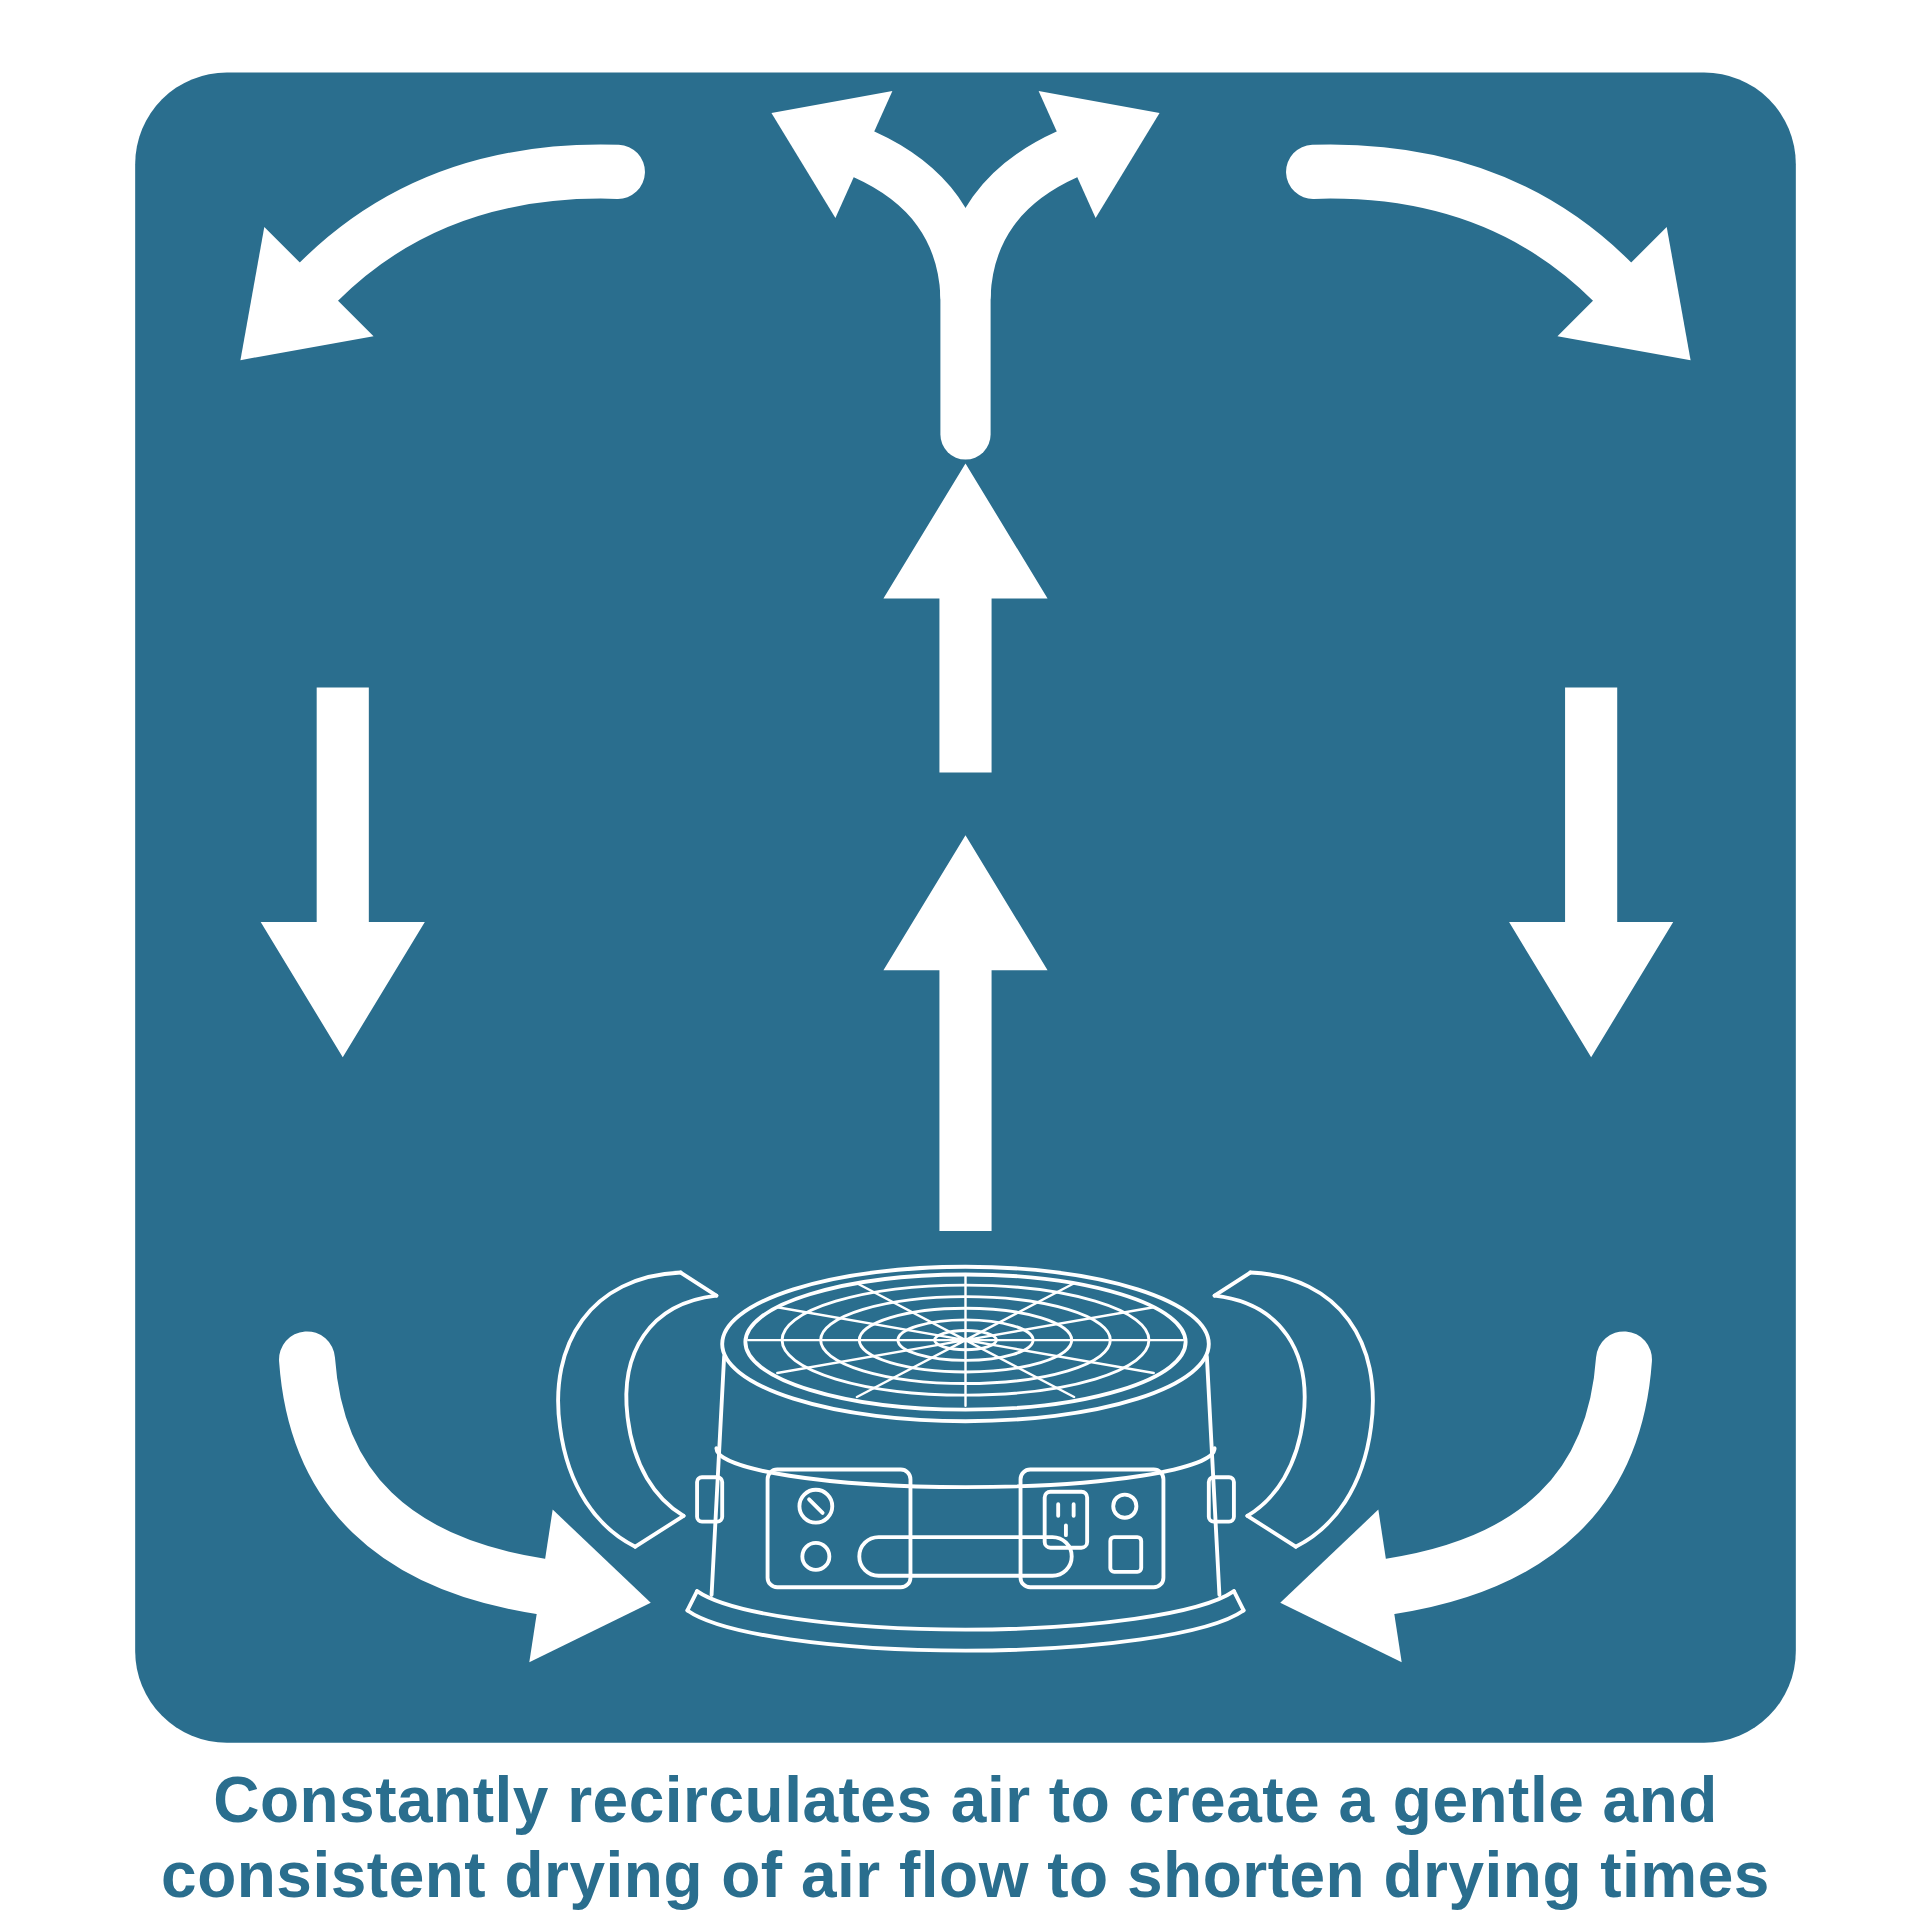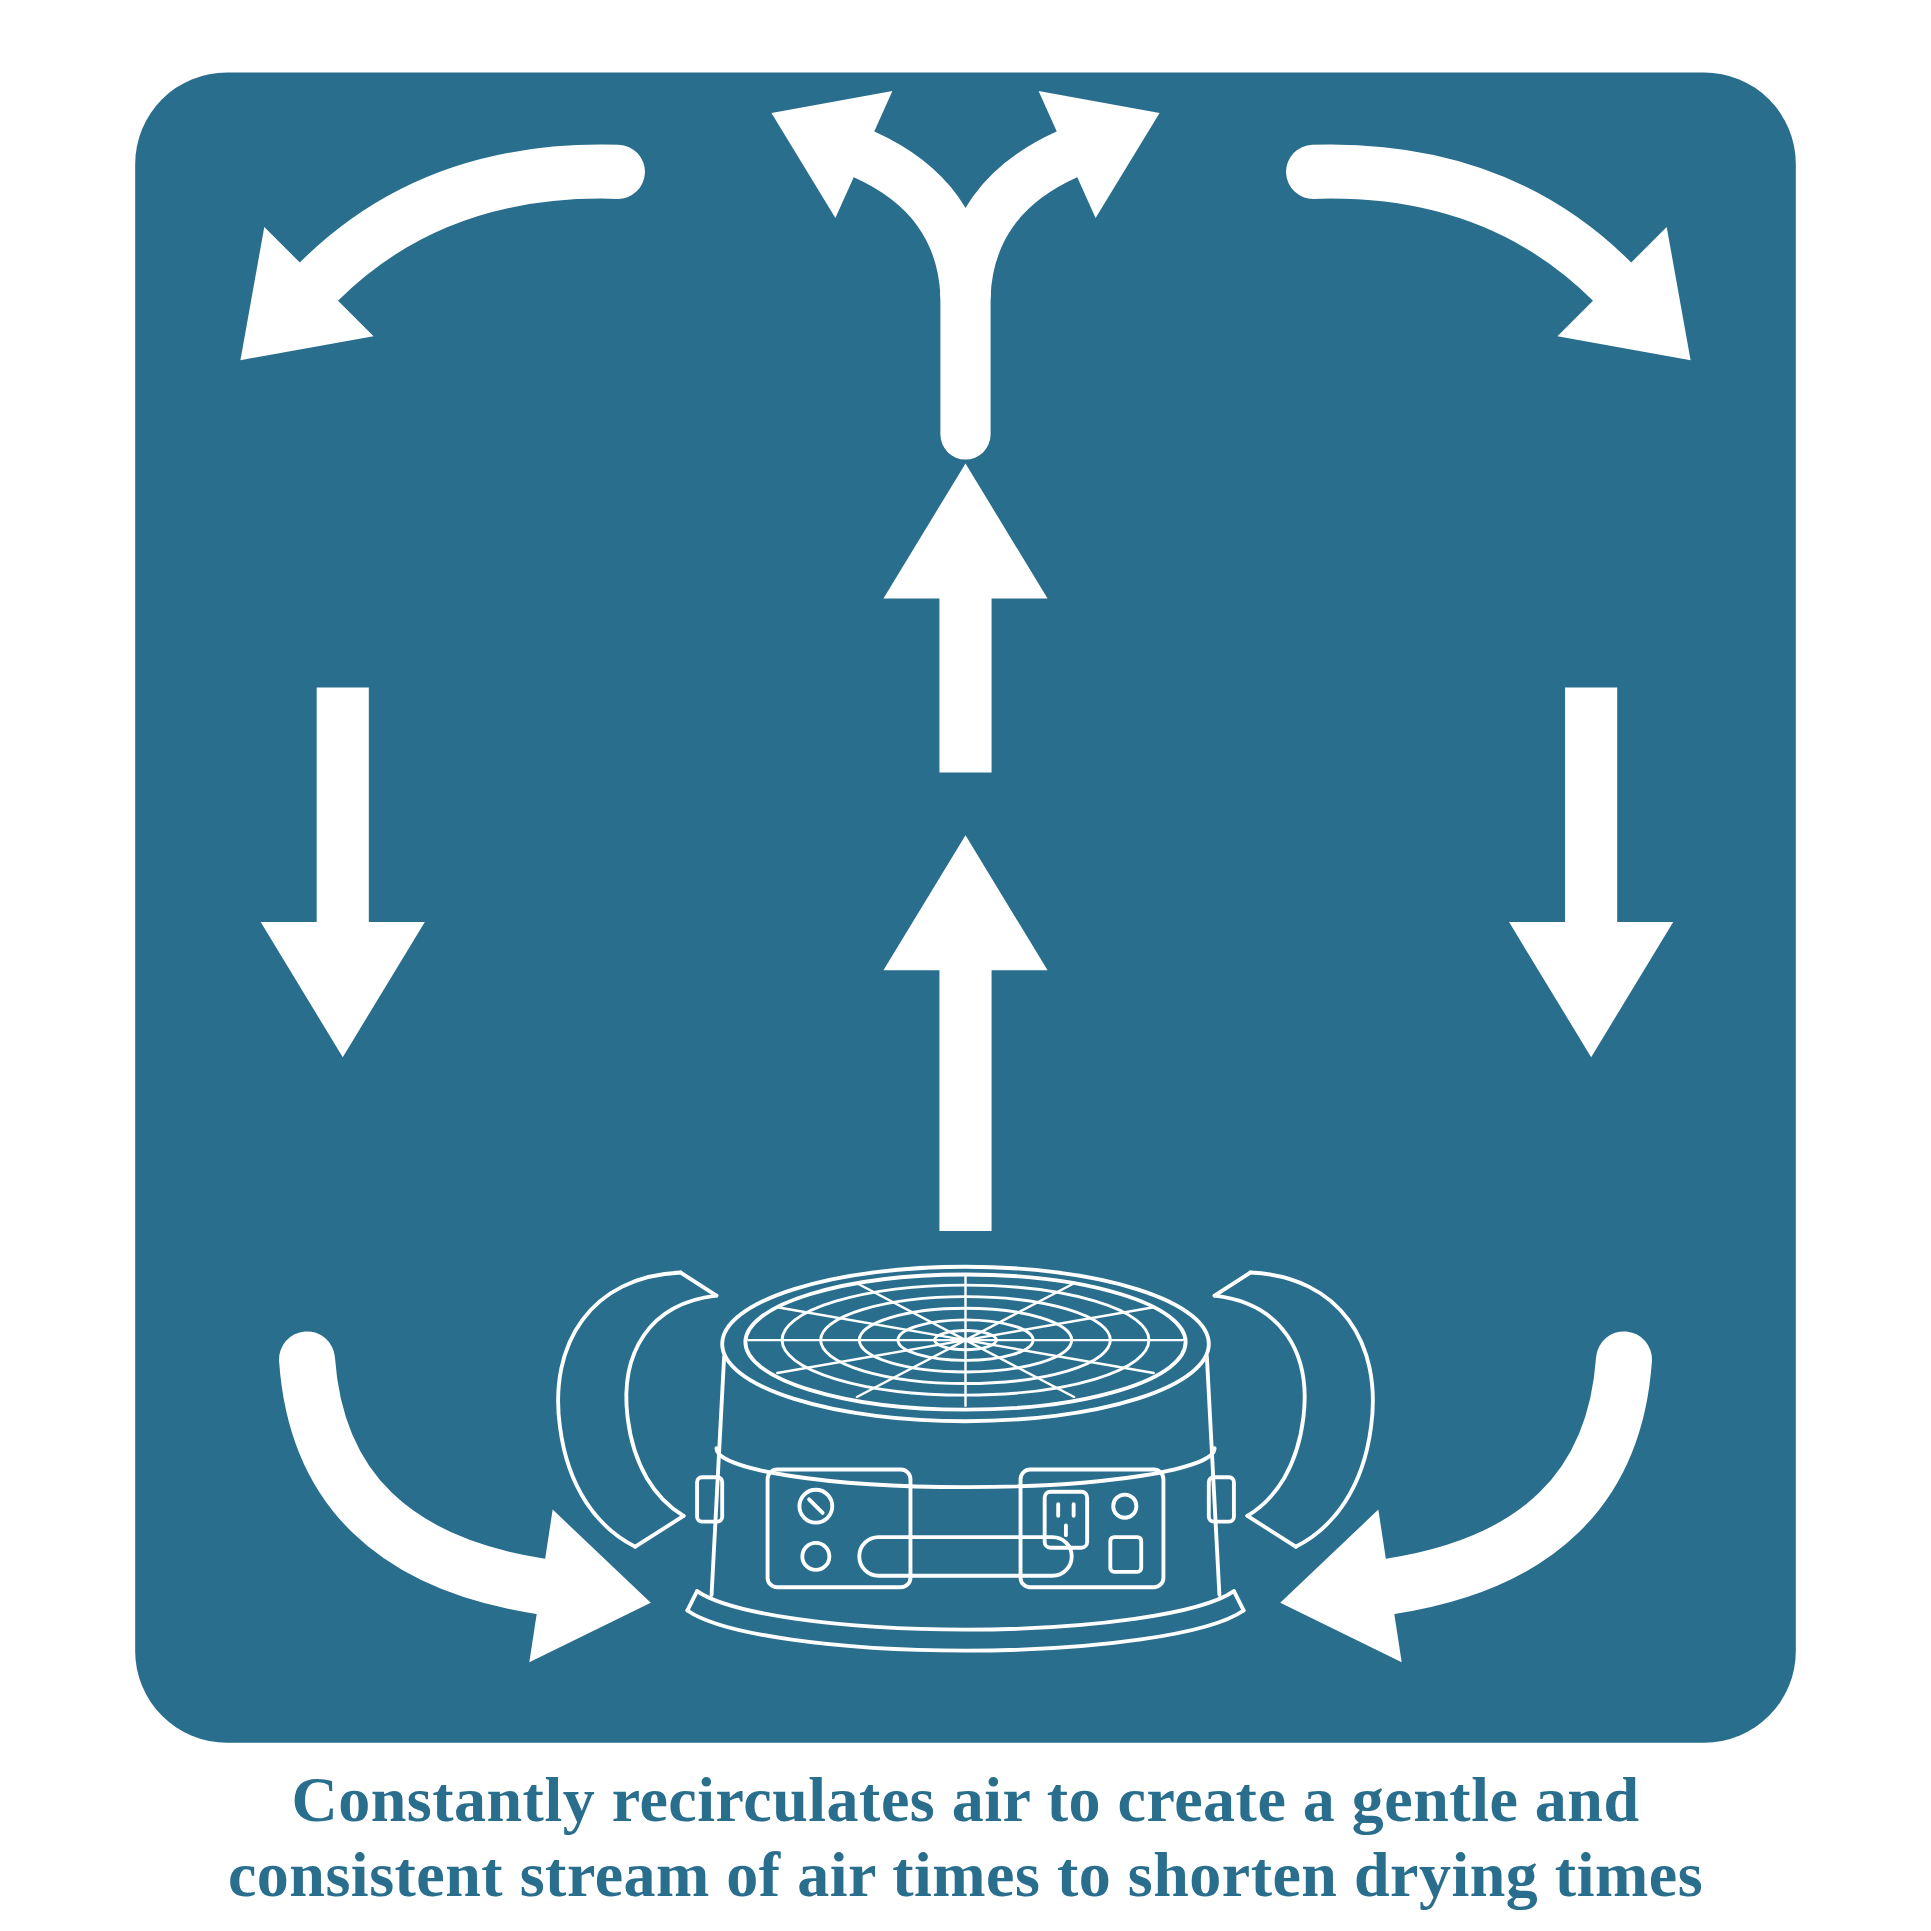--- a/index.html
+++ b/index.html
@@ -1,21 +1,21 @@
 <!DOCTYPE html>
 <html><head>
 <meta charset="utf-8">
 <style>
   html,body{margin:0;padding:0;background:#ffffff;}
   .page{
     position:relative;
     width:1931px;height:1931px;
     background:#ffffff;
     overflow:hidden;
-    font-family:Liberation Serif, serif;
+    font-family:Liberation Sans, sans-serif;
   }
   .diagram-svg{position:absolute;left:0;top:0;}
   .arrow-fill{fill:#ffffff;stroke:none;}
   .arrow-stroke{fill:none;stroke:#ffffff;stroke-linecap:round;stroke-linejoin:round;}
   .line-art{fill:none;stroke:#ffffff;stroke-linecap:round;stroke-linejoin:round;}
   .caption{
     position:absolute;left:0;right:0;top:1763px;
     text-align:center;
     color:#2a6e8e;
     font-weight:bold;
@@ -129,17 +129,17 @@
         <path d="M 705,1318 C 612,1322 568,1392 580,1478 C 588,1540 618,1582 658,1602"></path>
         <path d="M 742,1342 C 672,1350 642,1402 650,1468 C 656,1518 678,1552 708,1570"></path>
         <path d="M 705,1318 L 742,1342"></path>
         <path d="M 658,1602 L 708,1570"></path>
       </g>
     </g>
   </svg>
 
   <div class="caption">
     <div>Constantly recirculates air to create a gentle and</div>
-    <div>consistent stream of air times to shorten drying times</div>
+    <div>consistent drying of air flow to shorten drying times</div>
   </div>
 
 </div>
 
 
 </body></html>

